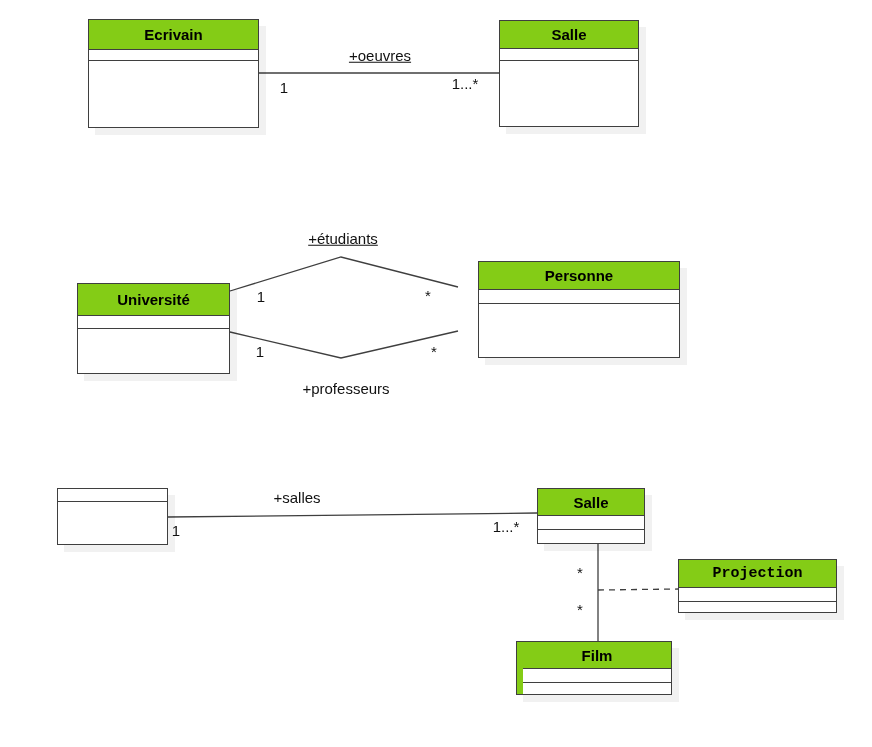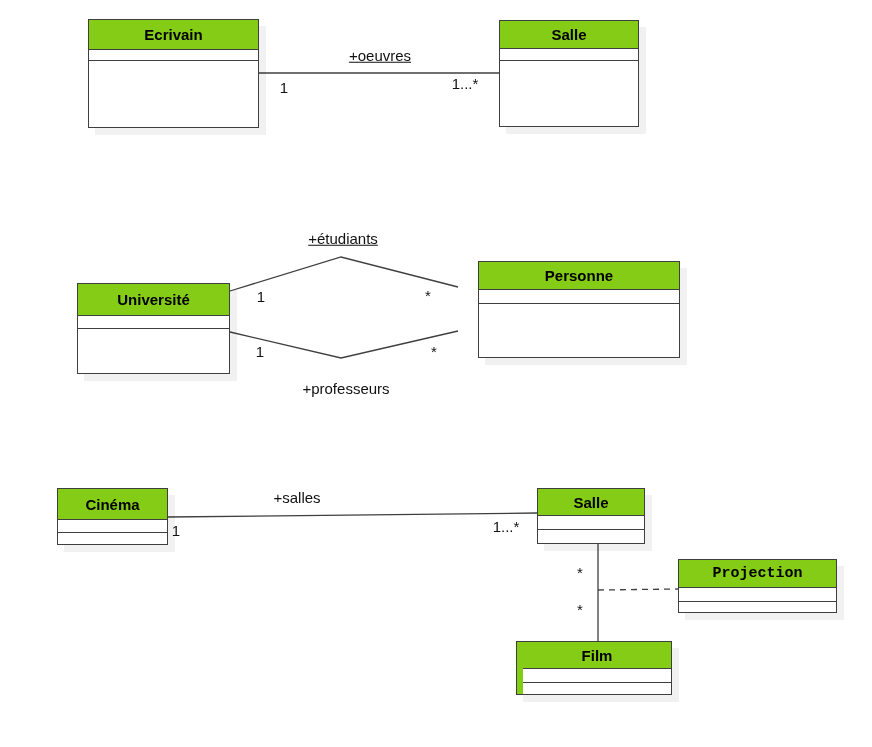--- a/index.html
+++ b/index.html
@@ -78,21 +78,20 @@
   </div>
 
   <div class="lbl" style="left:343px; top:239px;text-decoration:underline;">+étudiants</div>
   <div class="lbl" style="left:261px; top:297px;">1</div>
   <div class="lbl" style="left:428px; top:296px;">*</div>
   <div class="lbl" style="left:260px; top:352px;">1</div>
   <div class="lbl" style="left:434px; top:352px;">*</div>
   <div class="lbl" style="left:346px; top:389px;">+professeurs</div>
 
   <div class="uml-class" style="left:57px; top:488px; width:111px; height:57px;">
-    <div class="uml-title" style="height:31px">Cinéma</div>
     <div class="uml-attrs" style="height:13px"></div>
     <div class="uml-methods"></div>
   </div>
 
   <div class="uml-class" style="left:537px; top:488px; width:108px; height:56px;">
     <div class="uml-title" style="height:27px">Salle</div>
     <div class="uml-attrs" style="height:14px"></div>
     <div class="uml-methods"></div>
   </div>
 

